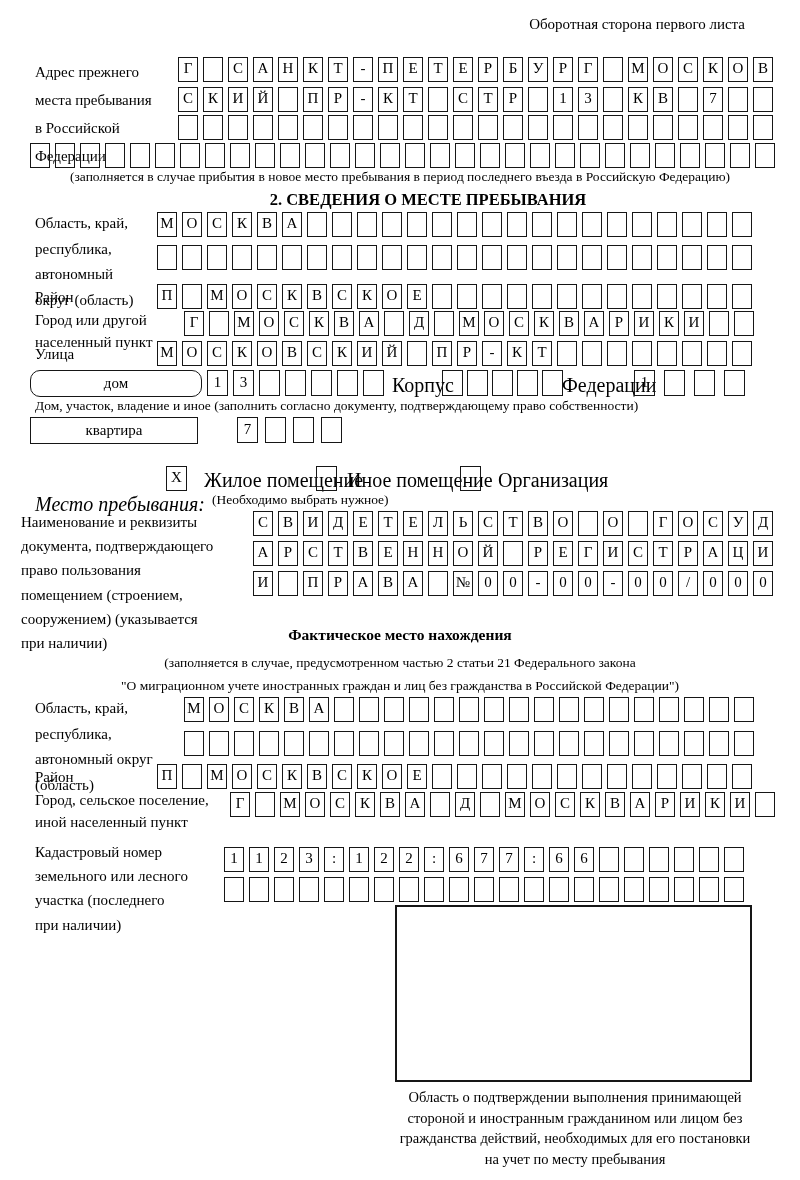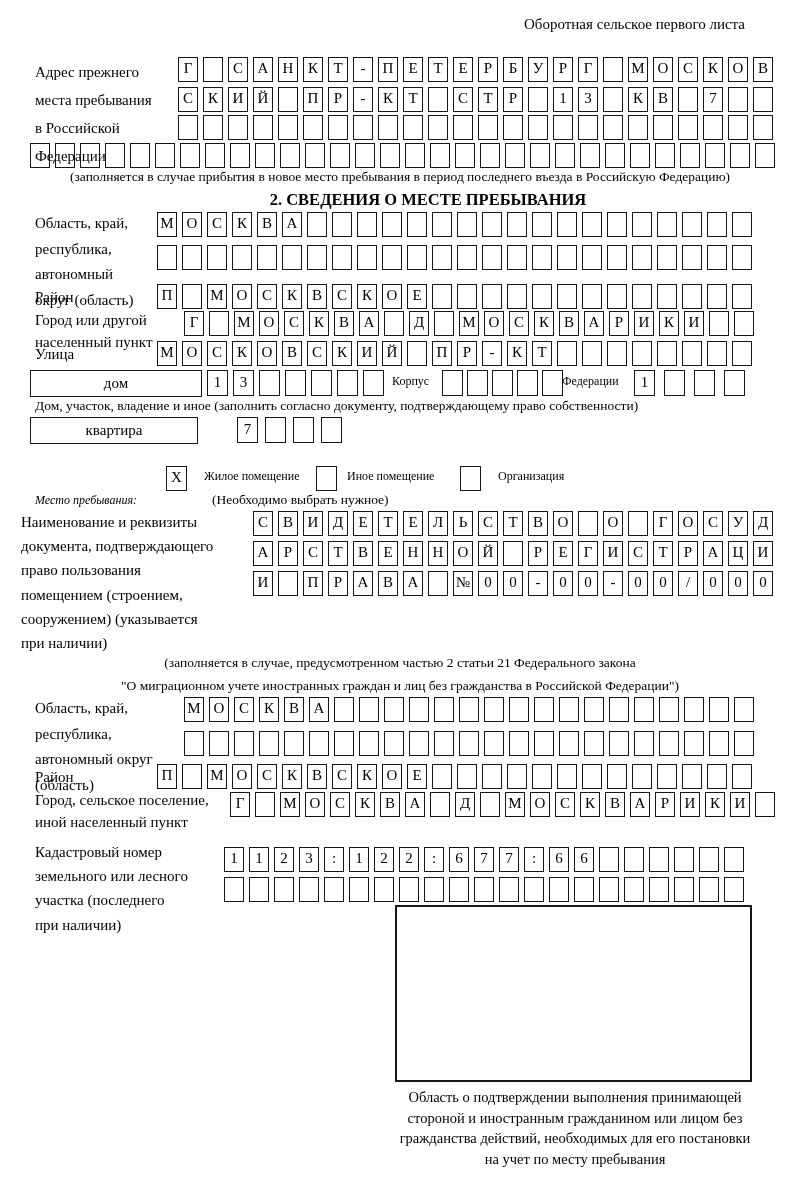--- a/index.html
+++ b/index.html
@@ -27,30 +27,30 @@
   .boxes.g7{gap:7px;}
   .boxes.g9{gap:9px;}
   .rect{
     box-sizing:border-box;border:1.6px solid #161616;display:flex;
     align-items:center;justify-content:center;font-size:15px;
   }
   .cb{
     box-sizing:border-box;width:21px;height:25px;border:1.6px solid #161616;
     font-size:15px;line-height:21px;text-align:center;
   }
-  .optlbl{font-size:12px;}
+  .optlbl{font-size:20px;}
   .stamp{box-sizing:border-box;border:2px solid #161616;background:#fff;}
   .note-right{font-size:15px;}
 </style>
 </head>
 <body>
 
 <div class="sheet">
 
-  <div class="abs note-right" style="top:16px;right:55px;">Оборотная сельское первого листа</div>
+  <div class="abs note-right" style="top:16px;right:55px;">Оборотная сторона первого листа</div>
 
   <div class="abs lbl lh28" style="left:35px;top:58px;width:145px;">Адрес прежнего
 места пребывания
 в Российской
 Федерации</div>
   <div class="abs boxes" style="left:178px;top:57px;">
       <span class="cell">Г</span>
       <span class="cell"></span>
       <span class="cell">С</span>
       <span class="cell">А</span>
@@ -297,21 +297,21 @@
       <span class="cell"></span>
       <span class="cell"></span>
       <span class="cell"></span>
       <span class="cell"></span>
       <span class="cell"></span>
       <span class="cell"></span>
       <span class="cell"></span>
       <span class="cell"></span>
     </div>
 
-  <div class="abs rect" style="left:30px;top:370px;width:172px;height:27px;">дом</div>
+  <div class="abs rect" style="left:30px;top:370px;width:172px;height:27px;border-radius:10px;">дом</div>
   <div class="abs boxes lg" style="left:207px;top:370px;">
       <span class="cell">1</span>
       <span class="cell">3</span>
       <span class="cell"></span>
       <span class="cell"></span>
       <span class="cell"></span>
       <span class="cell"></span>
       <span class="cell"></span>
     </div>
   <div class="abs optlbl" style="left:392px;top:374px;">Корпус</div>
@@ -417,20 +417,21 @@
       <span class="cell">0</span>
       <span class="cell">-</span>
       <span class="cell">0</span>
       <span class="cell">0</span>
       <span class="cell">/</span>
       <span class="cell">0</span>
       <span class="cell">0</span>
       <span class="cell">0</span>
     </div>
 
+  <div class="abs title2" style="top:626px;">Фактическое место нахождения</div>
   <div class="abs cap center" style="left:0;top:652px;width:800px;line-height:22.5px;">(заполняется в случае, предусмотренном частью 2 статьи 21 Федерального закона
 "О миграционном учете иностранных граждан и лиц без гражданства в Российской Федерации")</div>
 
   <div class="abs lbl lh25" style="left:35px;top:696px;width:150px;">Область, край,
 республика,
 автономный округ
 (область)</div>
   <div class="abs boxes" style="left:184px;top:697px;">
       <span class="cell">М</span>
       <span class="cell">О</span>

